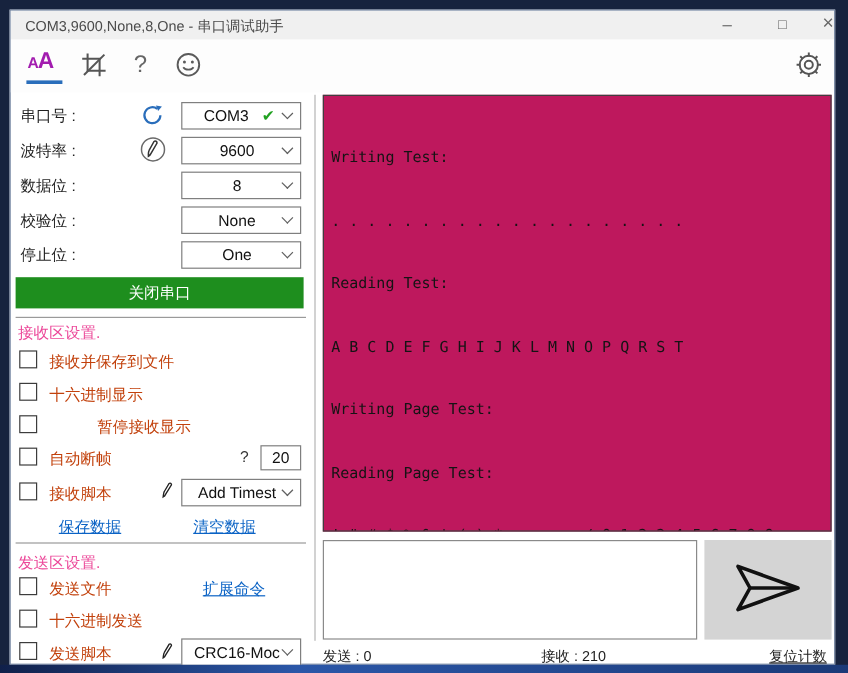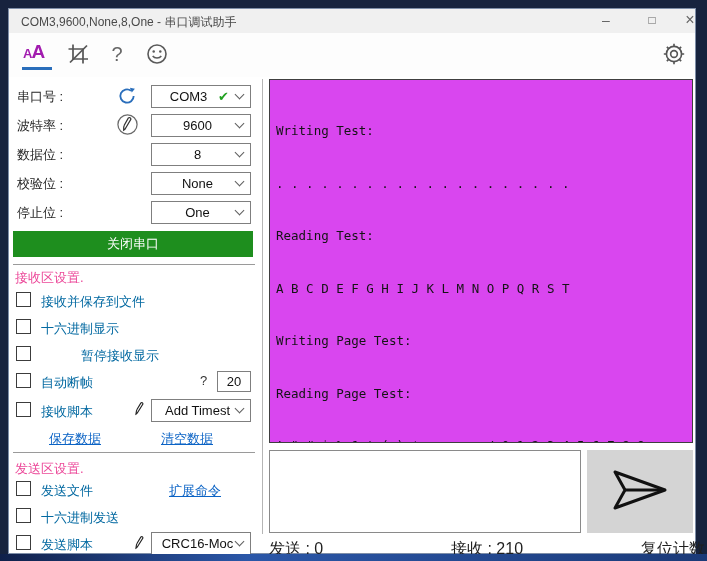--- a/index.html
+++ b/index.html
@@ -28,35 +28,35 @@
   .dd { position:absolute; left:142px; width:100px; height:23px; background:#fff; border:1px solid #7f7f7f;
         display:flex; align-items:center; padding:0 7px; font-size:13px; color:#111; cursor:pointer;text-align:center; }
   .dd .val { flex:1 1 auto; white-space:nowrap; overflow:hidden; }
   .chev { width:7px; height:7px; border-right:1.6px solid #5f5f5f; border-bottom:1.6px solid #5f5f5f; transform:rotate(45deg); margin-top:-4px; flex:0 0 auto; }
   .check { color:#21a121; font-size:13px; margin-right:7px; flex:0 0 auto; }
   .gbtn { position:absolute; left:4px; top:222px; width:240px; height:26px; background:#1e8e1e; color:#fff;
           font-size:13px; text-align:center; line-height:26px; cursor:pointer; }
   .hr { position:absolute; left:4px; width:242px; height:1px; background:#9a9a9a; }
   .sect { position:absolute; left:6px; font-size:13px; color:#ec4899; }
   .cb { position:absolute; left:7px; width:15px; height:15px; border:1.6px solid #3c3c3c; background:#fff; cursor:pointer; }
-  .cblabel { position:absolute; left:32px; font-size:13px; color:#0369a1; white-space:nowrap; cursor:pointer; }
+  .cblabel { position:absolute; left:32px; font-size:13px; color:#c2410c; white-space:nowrap; cursor:pointer; }
   .link { font-size:13px; color:#0b63c5; text-decoration:underline; cursor:pointer; white-space:nowrap; }
   .numbox { position:absolute; left:208px; width:34px; height:21px; border:1px solid #7f7f7f; font-size:13px;
             text-align:center; line-height:19px; color:#111; background:#fff; }
 
   
   .vsplit { position:absolute; left:253px; top:70px; width:1px; height:455px; background:#b5b5b5; }
-  .display { position:absolute; left:260px; top:70px; width:424px; height:364px; background:#d946ef; border:1px solid #3f3f3f;
+  .display { position:absolute; left:260px; top:70px; width:424px; height:364px; background:#be185d; border:1px solid #3f3f3f;
              padding:7px 6px; font-family:"DejaVu Sans Mono","Liberation Mono",monospace; font-size:12.5px;
              line-height:17.5px; color:#141414; white-space:pre; overflow:hidden; }
   .sendbox { position:absolute; left:260px; top:441px; width:312px; height:83px; border:1px solid #8a8a8a; background:#fff;
              resize:none; font-family:"DejaVu Sans Mono","Liberation Mono",monospace; font-size:13px; padding:4px; outline:none; }
   .sendbtn { position:absolute; left:578px; top:441px; width:106px; height:83px; background:#d4d4d4; border:none;
              display:flex; align-items:center; justify-content:center; cursor:pointer; }
-  .status { position:absolute; font-size:16px; color:#1f1f1f; white-space:nowrap; }
+  .status { position:absolute; font-size:12px; color:#1f1f1f; white-space:nowrap; }
 </style>
 </head>
 <body>
 
 <div class="win">
 
   <div class="titlebar">
     <div class="title">COM3,9600,None,8,One - 串口调试助手</div>
     <div class="wbtn" style="left:580px;font-size:14px;">–</div>
     <div class="wbtn" style="left:626px;font-size:12px;">□</div>

